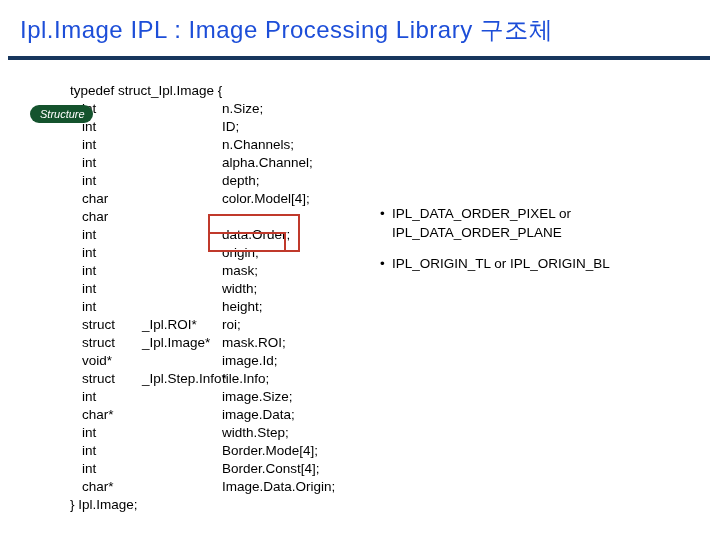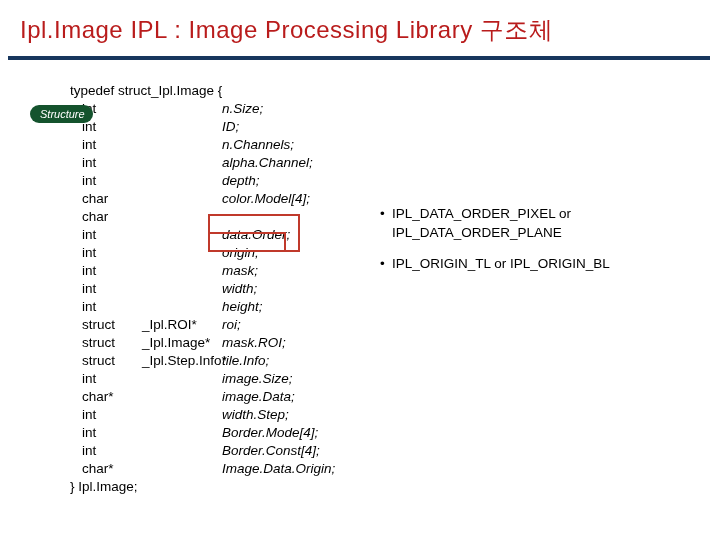--- a/index.html
+++ b/index.html
@@ -7,21 +7,21 @@
     width: 720px;
     height: 540px;
     background: #fff;
     font-family: "Segoe UI", Arial, sans-serif;
     position: relative;
     overflow: hidden;
   }
   .title {
     font-size: 24px;
     font-weight: 300;
-    color: #b91c1c;
+    color: #1d4ed8;
     padding: 14px 0 10px 20px;
     letter-spacing: 0.5px;
   }
   .rule {
     height: 4px;
     background: #17365d;
     margin: 0 10px 0 8px;
   }
   .badge {
     position: absolute;
@@ -41,21 +41,21 @@
     top: 82px;
     font-size: 13.5px;
     line-height: 18px;
     color: #000;
     font-family: "Segoe UI", Arial, sans-serif;
     white-space: nowrap;
   }
   .row { height: 18px; display: flex; }
   .col-type { width: 60px; display: inline-block; }
   .col-mid  { width: 80px; display: inline-block; }
-  .col-name { display: inline-block; font-style: italic; }
+  .col-name { display: inline-block; }
   .indent { padding-left: 12px; }
   .box1 {
     position: absolute;
     left: 208px;
     top: 214px;
     width: 92px;
     height: 38px;
     border: 2.5px solid #c0392b;
     z-index: 3;
   }
@@ -154,20 +154,25 @@
     <span class="col-type">struct</span>
     <span class="col-mid">_Ipl.ROI*</span>
     <span class="col-name">roi;</span>
   </div>
   <div class="row indent">
     <span class="col-type">struct</span>
     <span class="col-mid">_Ipl.Image*</span>
     <span class="col-name">mask.ROI;</span>
   </div>
   <div class="row indent">
+    <span class="col-type">void*</span>
+    <span class="col-mid"></span>
+    <span class="col-name">image.Id;</span>
+  </div>
+  <div class="row indent">
     <span class="col-type">struct</span>
     <span class="col-mid">_Ipl.Step.Info*</span>
     <span class="col-name">                          tile.Info;</span>
   </div>
   <div class="row indent">
     <span class="col-type">int</span>
     <span class="col-mid"></span>
     <span class="col-name">image.Size;</span>
   </div>
   <div class="row indent">

